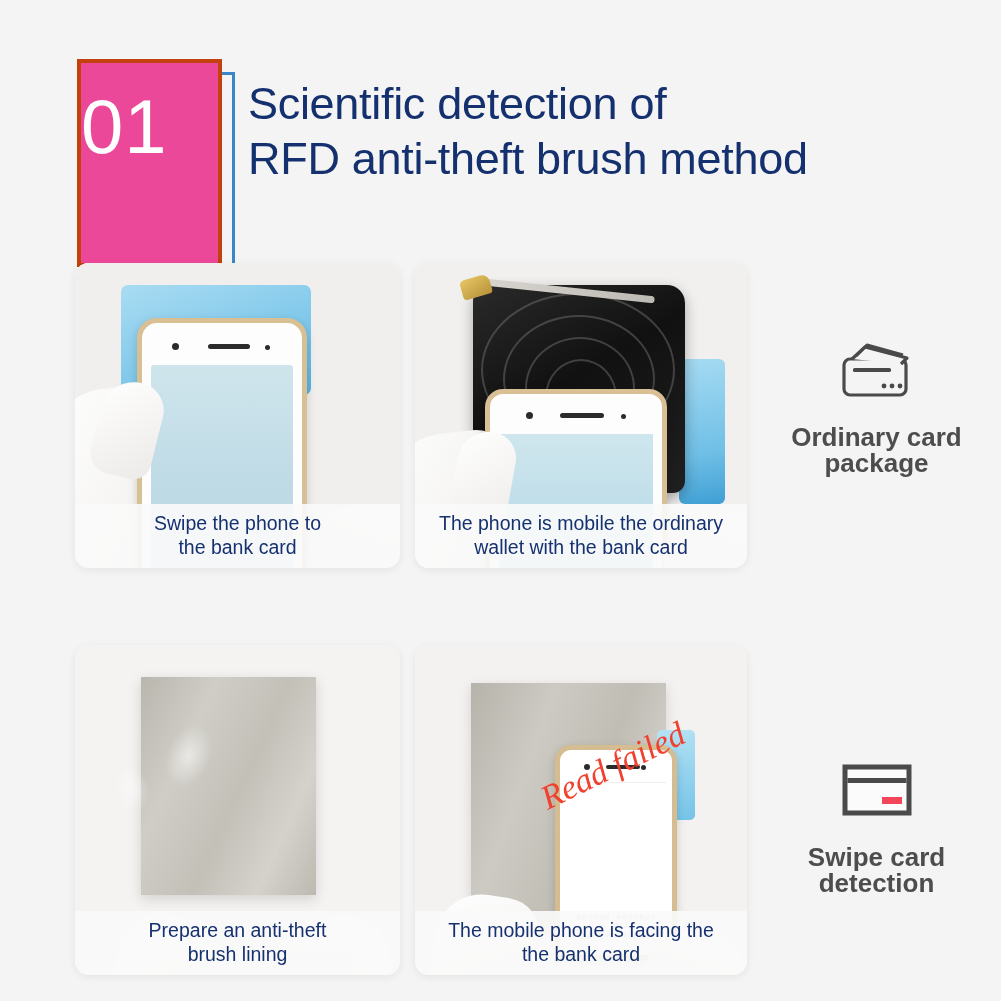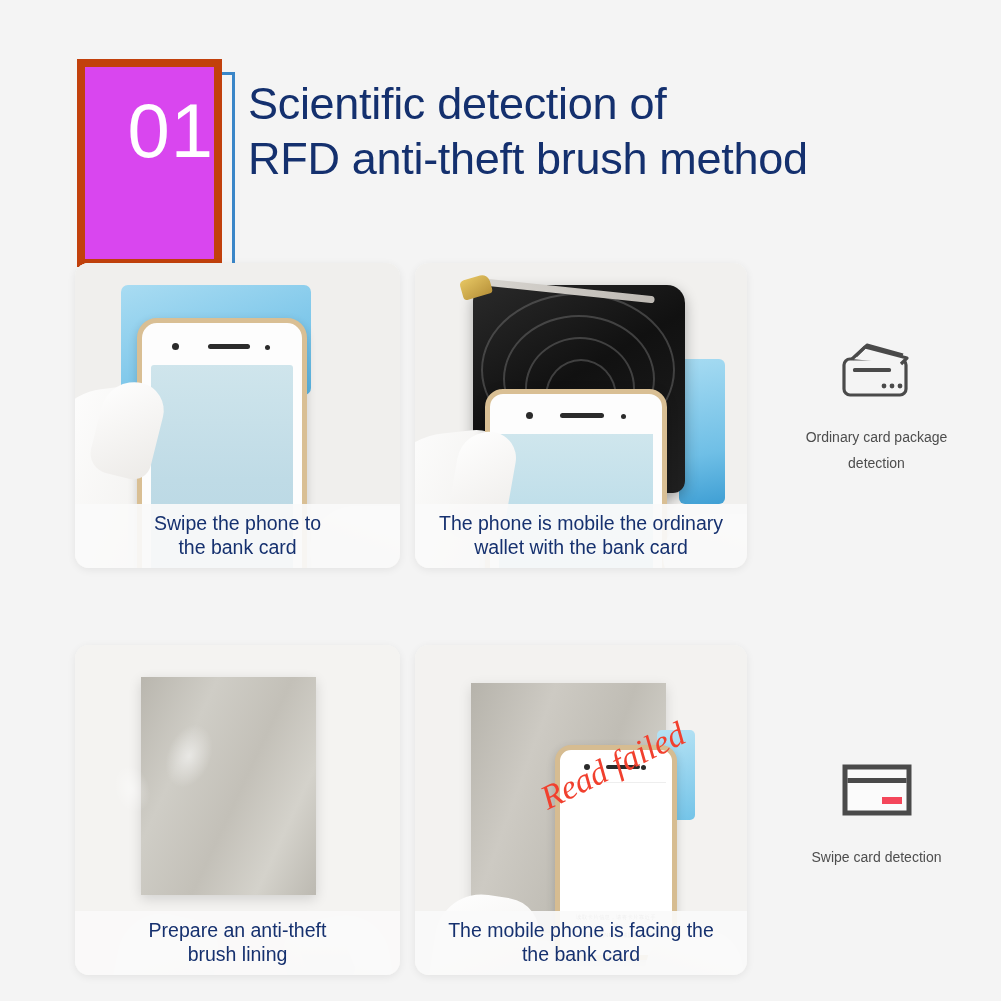--- a/index.html
+++ b/index.html
@@ -34,26 +34,26 @@
     border: 3px solid #3a86c8;
     box-sizing: border-box;
     background: transparent;
   }
   .badge {
     position: absolute;
     left: 77px;
     top: 59px;
     width: 145px;
     height: 208px;
-    background: #d946ef;
-    border: 8px solid #c2410c;
+    background: #ec4899;
+    border: 4px solid #c2410c;
     box-sizing: border-box;
     display: flex;
     align-items: flex-start;
-    justify-content: flex-end;
+    justify-content: flex-start;
     padding-top: 26px;
   }
   .badge-number {
     color: #ffffff;
     font-size: 76px;
     line-height: 1;
     letter-spacing: 1px;
     font-weight: 400;
   }
   .title {
@@ -125,23 +125,24 @@
   .side-2 { top: 750px; }
   .side-icon {
     height: 80px;
     display: flex;
     align-items: center;
     justify-content: center;
   }
   .side-label {
     margin-top: 14px;
     color: #4d4d4d;
-    font-size: 14px;
+    font-size: 26px;
     line-height: 26px;
     padding: 0 6px;
+    font-weight: bold;
   }
   .side-label .cl { display: block; }
 
   
   .p1-bg { position:absolute; inset:0; background:#f0efed; }
   .p1-card {
     position: absolute;
     left: 46px; top: 22px;
     width: 190px; height: 110px;
     background: linear-gradient(160deg,#a9dcf2 0%,#7ec7ea 60%,#56b2e0 100%);
@@ -476,21 +477,20 @@
         <path d="M17 20 L30 8 L72 19 L66 25" stroke="#4a4a4a" stroke-width="3.2" stroke-linejoin="round" fill="#f4f4f4"></path>
         <path d="M21 17 L32 6 L68 16" stroke="#4a4a4a" stroke-width="3" stroke-linejoin="round" fill="none"></path>
         <rect x="18" y="29" width="38" height="4" rx="1.6" fill="#4a4a4a"></rect>
         <circle cx="49" cy="47" r="2.4" fill="#4a4a4a"></circle>
         <circle cx="57" cy="47" r="2.4" fill="#4a4a4a"></circle>
         <circle cx="65" cy="47" r="2.4" fill="#4a4a4a"></circle>
       </svg>
     </div>
     <div class="side-label">
       <span class="cl">Ordinary card package</span>
-      <span class="cl">detection</span>
     </div>
   </div>
 
   <div class="row row-2">
 
     <div class="card card-left">
       <div class="photo">
         <div class="p3-bg"></div>
         <div class="p3-sheet"></div>
         <div class="p3-sheen"></div>

